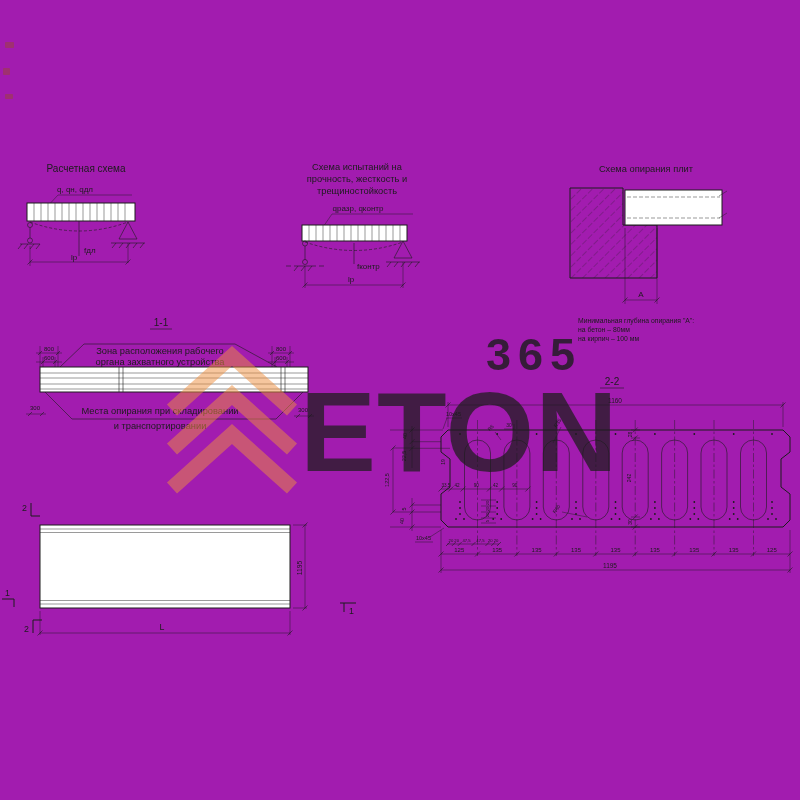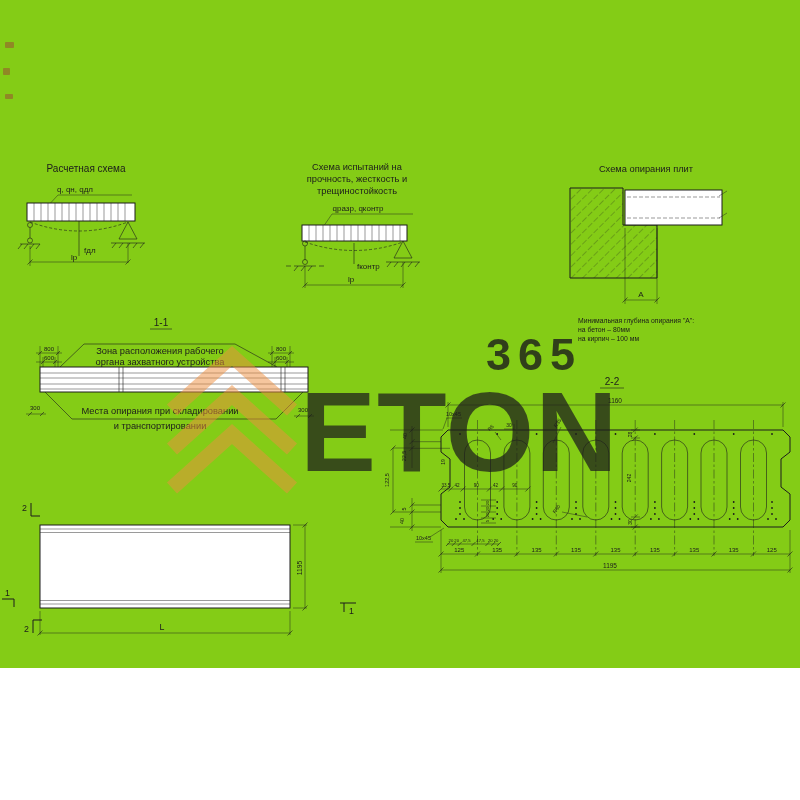--- a/index.html
+++ b/index.html
@@ -1,16 +1,16 @@
 <!DOCTYPE html>
 <html><head>
 <meta charset="utf-8">
 <style>
   html,body{margin:0;padding:0;background:#fff;}
-  #stage{position:relative;width:800px;height:668px;background:#84cc16;overflow:hidden;
+  #stage{position:relative;width:800px;height:800px;background:#a21caf;overflow:hidden;
          font-family:"Liberation Sans",sans-serif;text-align:right;}
   svg{position:absolute;left:0;top:0;}
   svg text{font-family:"Liberation Sans",sans-serif;fill:#1c1c1c;}
   .ln{stroke:#1c1c1c;stroke-width:1;fill:none;}
   .thin{stroke:#1c1c1c;stroke-width:0.6;fill:none;}
   .xthin{stroke:#1c1c1c;stroke-width:0.45;fill:none;}
   .fillw{fill:#fff;stroke:#1c1c1c;stroke-width:1;}
   .cl{stroke:#1c1c1c;stroke-width:0.45;fill:none;stroke-dasharray:9,2.5,2.5,2.5;}
   .dots{stroke:#1c1c1c;stroke-width:1.8;stroke-linecap:round;fill:none;}
   .t10{font-size:10px}.t95{font-size:9.3px}.t9{font-size:8.8px}.t8{font-size:8px}

